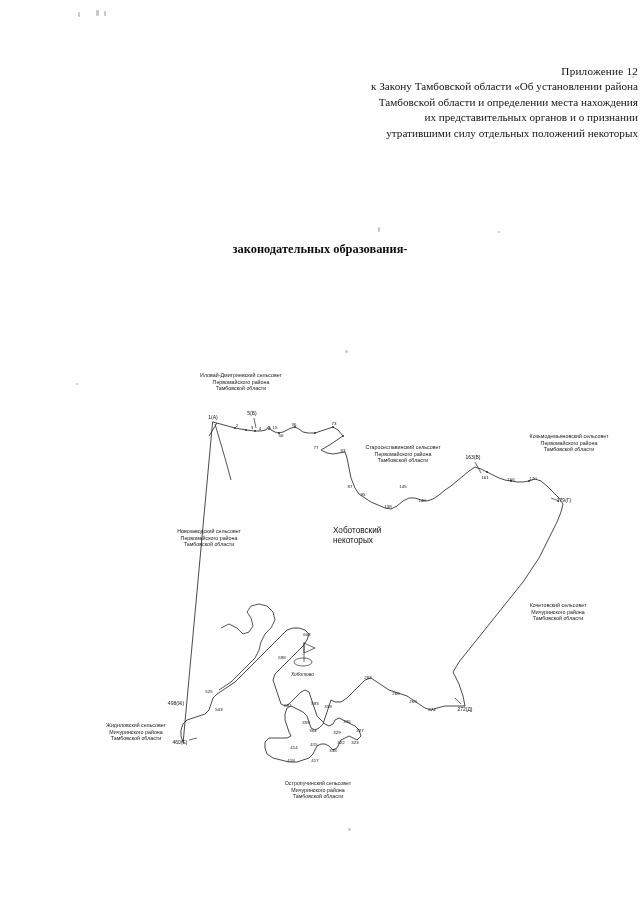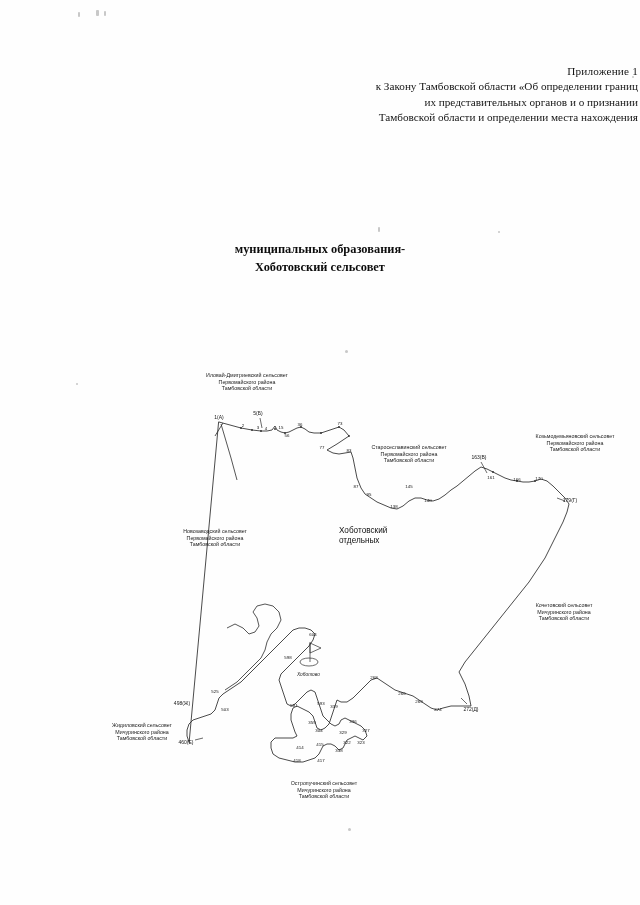--- a/index.html
+++ b/index.html
@@ -52,21 +52,21 @@
     font-size: 12.4px;
     line-height: 17.6px;
     color: #0c0c0c;
   }
   #title-block .tl { display: block; }
 
   
   #map-area {
     position: absolute;
     top: 340px;
-    left: 9px;
+    left: 3px;
     width: 568px;
     height: 500px;
   }
   #map-svg { position: absolute; top: 0; left: 0; }
 
   
   .nbr {
     position: absolute;
     font-family: "Liberation Sans", sans-serif;
     font-size: 5.3px;
@@ -116,29 +116,29 @@
   <div class="speck" style="left:96px;  top:10px;  width:3px; height:6px;  border-radius:1px;"></div>
   <div class="speck" style="left:104px; top:11px;  width:2px; height:5px;  border-radius:1px;"></div>
   <div class="speck" style="left:632px; top:76px;  width:2px; height:2px;"></div>
   <div class="speck" style="left:76px;  top:383px; width:2px; height:2px;"></div>
   <div class="speck" style="left:345px; top:350px; width:3px; height:3px;"></div>
   <div class="speck" style="left:348px; top:828px; width:3px; height:3px;"></div>
   <div class="speck" style="left:498px; top:231px; width:2px; height:2px;"></div>
   <div class="speck" style="left:378px; top:227px; width:2px; height:5px; border-radius:1px;"></div>
 
   <div id="header-block">
-    <span class="hl first">Приложение 1</span>
-    <span class="hl">к Закону Тамбовской области «Об определении границ</span>
+    <span class="hl first">Приложение 12</span>
+    <span class="hl">к Закону Тамбовской области «Об установлении района</span>
+    <span class="hl">Тамбовской области и определении места нахождения</span>
     <span class="hl">их представительных органов и о признании</span>
-    <span class="hl">Тамбовской области и определении места нахождения</span>
+    <span class="hl">утратившими силу отдельных положений некоторых</span>
   </div>
 
   <div id="title-block">
-    <span class="tl">муниципальных образования-</span>
-    <span class="tl">Хоботовский сельсовет</span>
+    <span class="tl">законодательных образования-</span>
   </div>
 
   <div id="map-area">
 
     <svg id="map-svg" width="640" height="500" viewBox="0 0 640 500">
 
       <path id="boundary-outline" fill="none" stroke="#2b2b2b" stroke-width="0.85" stroke-linejoin="round" stroke-linecap="round" d="M 210 82 L 232 88 L 243 90 L 252 91 L 258 91 L 263 90 L 266 86 L 268 90 L 272 92 L 276 93 L 280 92 L 284 90 L 288 88 L 292 87 L 296 89 L 300 92 L 305 93 L 312 93 L 318 91 L 324 89 L 330 87 L 335 90 L 340 96 L 328 104 L 318 110 L 324 113 L 330 114 L 336 113 L 342 112 L 344 118 L 346 128 L 348 138 L 352 148 L 356 154 L 362 158 L 368 162 L 375 165 L 382 168 L 388 169 L 394 166 L 400 161 L 406 158 L 412 158 L 418 160 L 424 161 L 430 159 L 436 155 L 442 150 L 448 146 L 454 141 L 460 136 L 466 131 L 472 127 L 478 129 L 484 132 L 490 135 L 496 138 L 502 140 L 508 141 L 514 142 L 520 142 L 526 141 L 532 139 L 538 141 L 544 146 L 550 152 L 556 158 L 560 164 L 558 172 L 554 182 L 548 194 L 542 206 L 536 218 L 528 230 L 520 242 L 512 252 L 504 262 L 496 272 L 488 282 L 480 292 L 472 302 L 464 312 L 456 322 L 450 332 L 456 344 L 460 356 L 462 366 L 452 366 L 442 366 L 434 368 L 428 370 L 422 368 L 416 364 L 410 360 L 404 356 L 398 354 L 392 352 L 386 350 L 380 346 L 374 342 L 368 338 L 362 340 L 356 346 L 350 352 L 344 358 L 338 362 L 332 362 L 328 360 L 326 366 L 324 372 L 322 378 L 320 384 L 316 388 L 312 390 L 308 388 L 306 382 L 304 376 L 300 372 L 296 370 L 292 368 L 288 366 L 284 368 L 282 374 L 282 380 L 284 386 L 286 392 L 288 396 L 284 398 L 278 398 L 272 398 L 266 398 L 262 402 L 262 408 L 264 414 L 270 418 L 278 420 L 286 422 L 294 422 L 300 420 L 306 418 L 310 414 L 312 410 L 314 406 L 318 404 L 322 404 L 326 406 L 330 410 L 334 408 L 336 404 L 338 400 L 342 398 L 346 396 L 350 398 L 354 400 L 358 396 L 356 390 L 352 386 L 348 384 L 344 382 L 340 380 L 336 378 L 332 380 L 330 384 L 326 386 L 322 384 L 318 380 L 314 376 L 312 370 L 310 364 L 308 358 L 306 352 L 302 350 L 298 352 L 294 356 L 290 360 L 286 364 L 282 366 L 278 364 L 276 358 L 274 352 L 272 346 L 270 340 L 272 334 L 276 330 L 280 326 L 284 322 L 288 318 L 292 314 L 296 310 L 300 306 L 304 300 L 306 294 L 302 290 L 296 288 L 290 288 L 284 290 L 280 294 L 276 298 L 272 302 L 268 306 L 264 310 L 260 314 L 256 318 L 252 322 L 248 326 L 244 330 L 240 334 L 236 338 L 232 342 L 226 346 L 220 350 L 214 354 L 210 358 L 208 364 L 206 370 L 202 374 L 196 376 L 190 378 L 184 380 L 180 384 L 178 390 L 178 396 L 180 402 Z"></path>
 
       <path fill="none" stroke="#2b2b2b" stroke-width="0.8" d="M 212 84 L 222 118 L 228 140"></path>
       <path fill="none" stroke="#2b2b2b" stroke-width="0.8" d="M 214 83 L 206 96"></path>
@@ -175,21 +175,21 @@
         <circle cx="330" cy="87" r="0.9"></circle>
         <circle cx="340" cy="96" r="0.9"></circle>
         <circle cx="484" cy="132" r="0.9"></circle>
         <circle cx="508" cy="141" r="0.9"></circle>
         <circle cx="526" cy="141" r="0.9"></circle>
       </g>
     </svg>
 
     <div class="inner-label" style="left:330px; top:186px;">
       <span>Хоботовский</span>
-      <span>отдельных</span>
+      <span>некоторых</span>
     </div>
 
     <div class="settlement-label" style="left:288px; top:332px;">Хоботово</div>
 
     <div id="neighbour-layer">
         <div class="nbr" style="left: 168px; top: 32px; width: 140px;">
           <span>Иловай-Дмитриевский  сельсовет</span>
           <span>Первомайского района</span>
           <span>Тамбовской области</span>
         </div>

